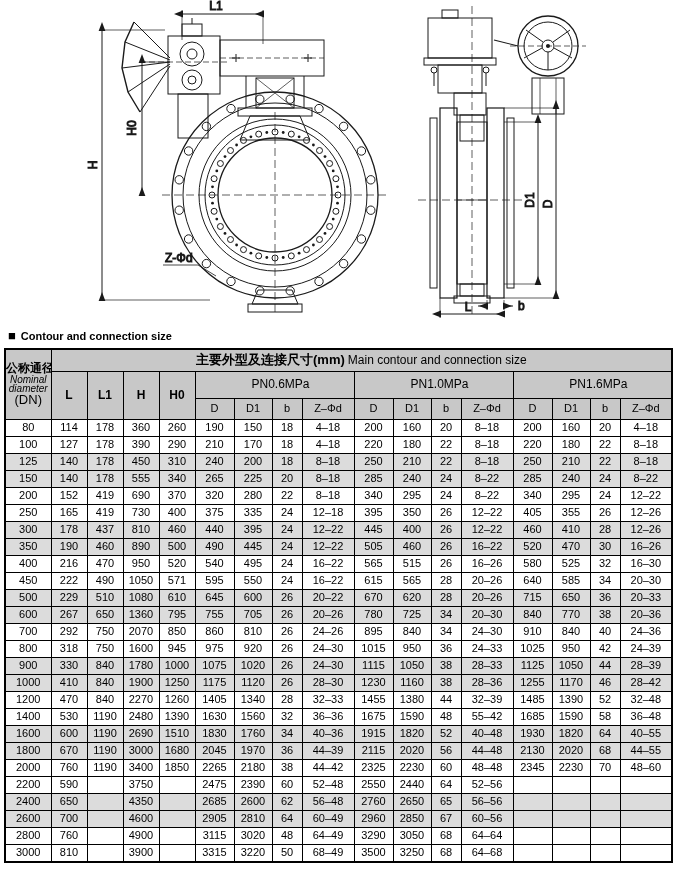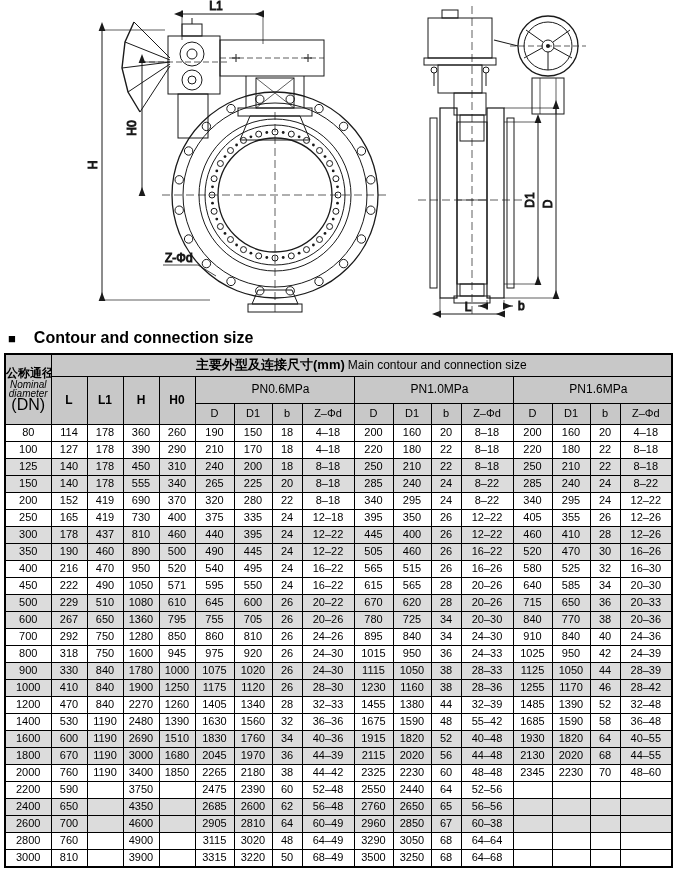--- a/index.html
+++ b/index.html
@@ -18,37 +18,37 @@
   .drawings svg{position:absolute;top:0;}
   #front-view{left:70px;}
   #side-view{left:390px;}
   svg text{font-family:"Liberation Sans",sans-serif;font-size:12px;fill:#111;}
   .heading{
     padding:9px 0 6px 8px;display:flex;align-items:baseline;gap:4px;
     white-space:nowrap;
   }
   .heading .bullet{font-size:13px;line-height:1;}
   .heading .cn{font-size:15px;font-weight:bold;letter-spacing:0.2px;}
-  .heading .en{font-size:16px;font-weight:bold;margin-left:14px;}
+  .heading .en{font-size:11px;font-weight:bold;margin-left:1px;}
   table{
     border-collapse:collapse;table-layout:fixed;
     width:668px;margin-left:4px;
     border:2px solid var(--border);
   }
   th,td{
     border:1px solid var(--border);
     text-align:center;vertical-align:middle;
     padding:0;font-size:11px;line-height:15px;height:16px;
     overflow:hidden;white-space:nowrap;
   }
   thead th{background:var(--header-bg);font-weight:normal;}
   tr.stripe td{background:var(--stripe-bg);}
   .corner-cn{font-size:12px;font-weight:bold;display:block;line-height:14px;}
   .corner-en{font-size:10px;display:block;line-height:9px;font-style:italic;}
-  .corner-dn{font-size:16px;display:block;line-height:14px;}
+  .corner-dn{font-size:13px;display:block;line-height:14px;}
   .main-cn{font-size:13px;font-weight:bold;}
   .main-en{font-size:12px;}
   .dim-th{font-size:12px;font-weight:bold;height:30px;}
   .grp-th{font-size:12px;height:26px;padding-left:12px;}
   .sub-th{font-size:11px;height:20px;}
   .r1{height:22px;}
 </style>
 </head>
 <body>
 
@@ -554,21 +554,21 @@
         <td>20–30</td>
         <td>840</td>
         <td>770</td>
         <td>38</td>
         <td>20–36</td>
       </tr>
       <tr>
         <td>700</td>
         <td>292</td>
         <td>750</td>
-        <td>1280</td>
+        <td>2070</td>
         <td>850</td>
         <td>860</td>
         <td>810</td>
         <td>26</td>
         <td>24–26</td>
         <td>895</td>
         <td>840</td>
         <td>34</td>
         <td>24–30</td>
         <td>910</td>
@@ -772,21 +772,21 @@
         <td></td>
         <td>4600</td>
         <td></td>
         <td>2905</td>
         <td>2810</td>
         <td>64</td>
         <td>60–49</td>
         <td>2960</td>
         <td>2850</td>
         <td>67</td>
-        <td>60–38</td>
+        <td>60–56</td>
         <td></td>
         <td></td>
         <td></td>
         <td></td>
       </tr>
       <tr>
         <td>2800</td>
         <td>760</td>
         <td></td>
         <td>4900</td>

